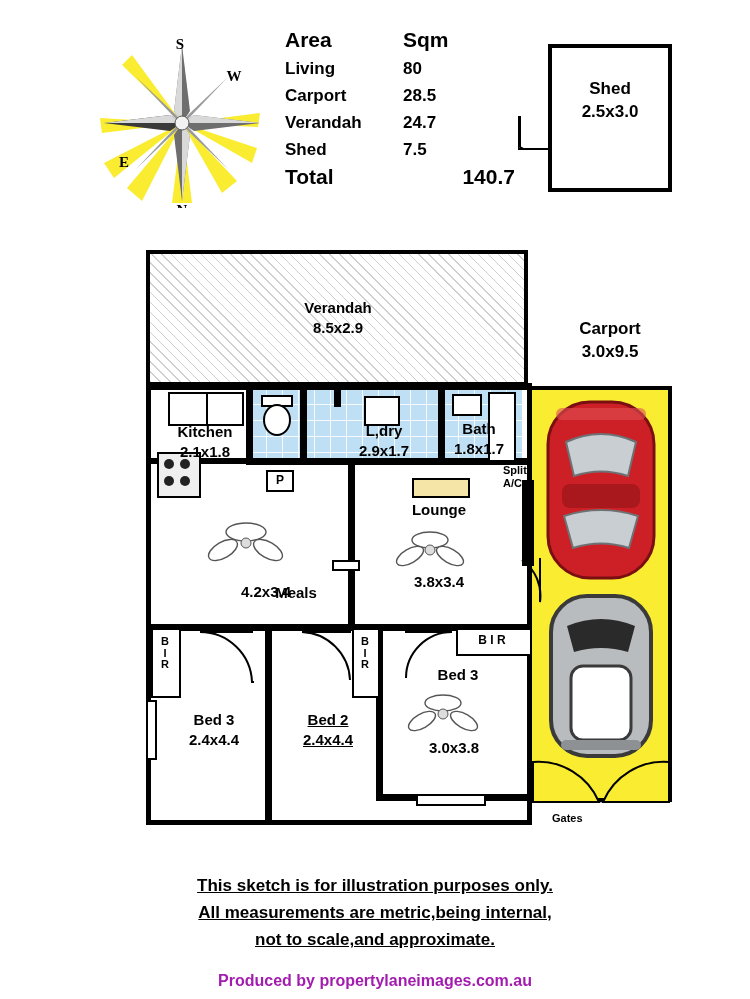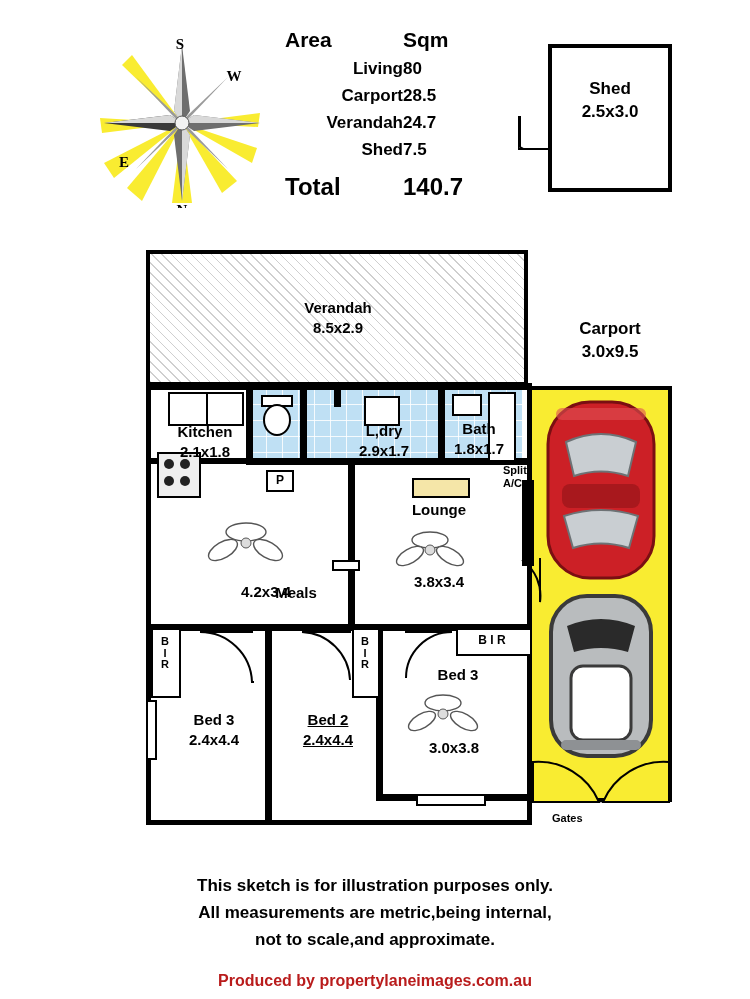--- a/index.html
+++ b/index.html
@@ -16,22 +16,22 @@
     overflow: hidden;
   }
   .abs { position: absolute; }
 
   
   #area-table { left: 285px; top: 28px; width: 230px; }
   #area-table .row { display: flex; }
   #area-table .hdr span { font-size: 21px; font-weight: bold; }
   #area-table .hdr .lbl { width: 118px; }
   #area-table .itm { margin-top: 7px; font-size: 17px; font-weight: bold; }
-  #area-table .itm .lbl { width: 118px; text-align: right; }
-  #area-table .tot { margin-top: 13px; font-size: 24px; font-weight: bold; }
+  #area-table .itm .lbl { width: 118px; }
+  #area-table .tot { margin-top: 5px; font-size: 21px; font-weight: bold; justify-content: space-between; }
   #area-table .tot .lbl { width: 118px; }
 
   
   #compass { left: 95px; top: 28px; width: 175px; height: 180px; }
 
   
   #shed-box {
     left: 548px; top: 44px; width: 124px; height: 148px;
     border: 4px solid #000; background: #fff; box-sizing: border-box;
   }
@@ -85,22 +85,22 @@
     background-size: 16px 16px;
   }
 
   
   .bench { position: absolute; background: #fff; border: 2px solid #000; }
 
   
   #footer {
     left: 0; top: 872px; width: 750px; text-align: center;
   }
-  #footer .line { font-size: 17px; font-weight: bold; line-height: 1.6; }
-  #footer .credit { margin-top: 18px; font-size: 16px; font-weight: bold; color: #b91c1c; }
+  #footer .line { font-size: 17px; font-weight: bold; line-height: 1.6; text-decoration: underline; }
+  #footer .credit { margin-top: 18px; font-size: 16px; font-weight: bold; color: #a21caf; }
 
   
   .car { position: absolute; }
 
   .bir { position:absolute; font-size: 11px; font-weight: bold; line-height: 1.05; }
 </style>
 </head>
 <body>
 
 <div id="compass" class="abs">

